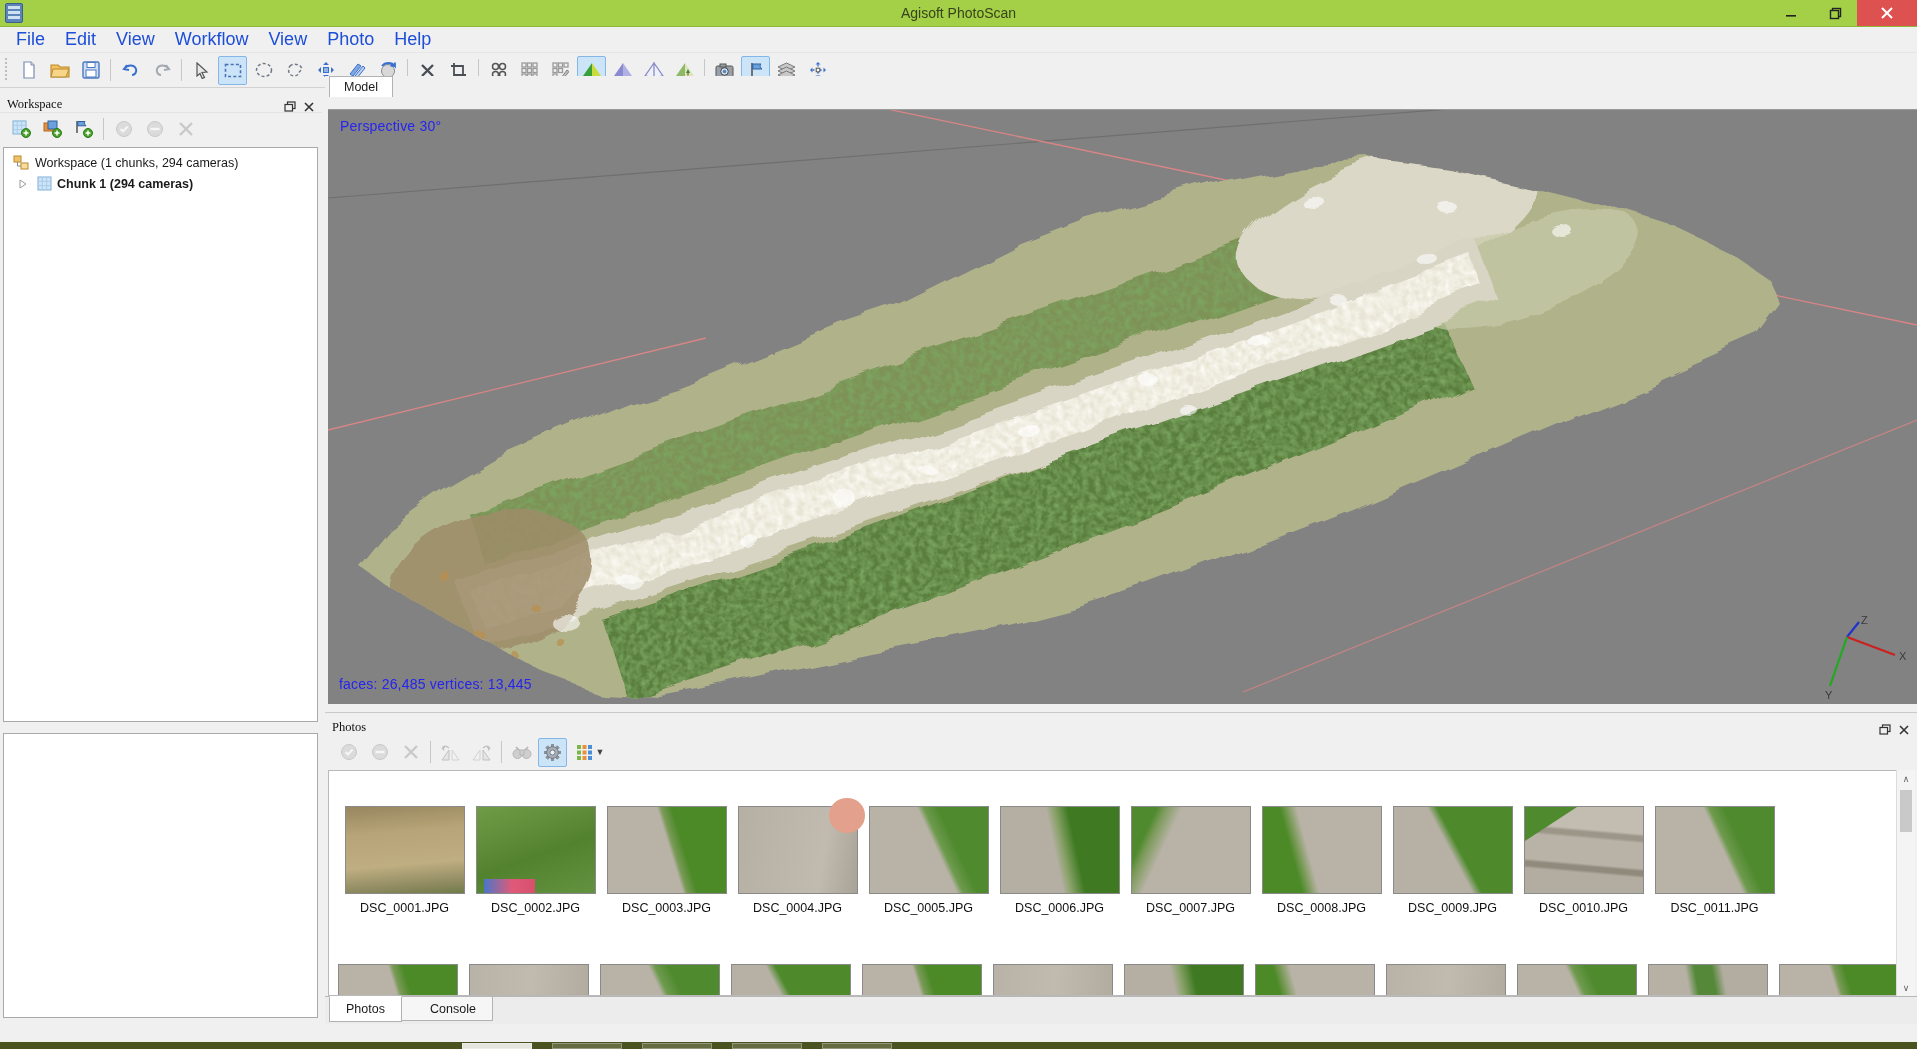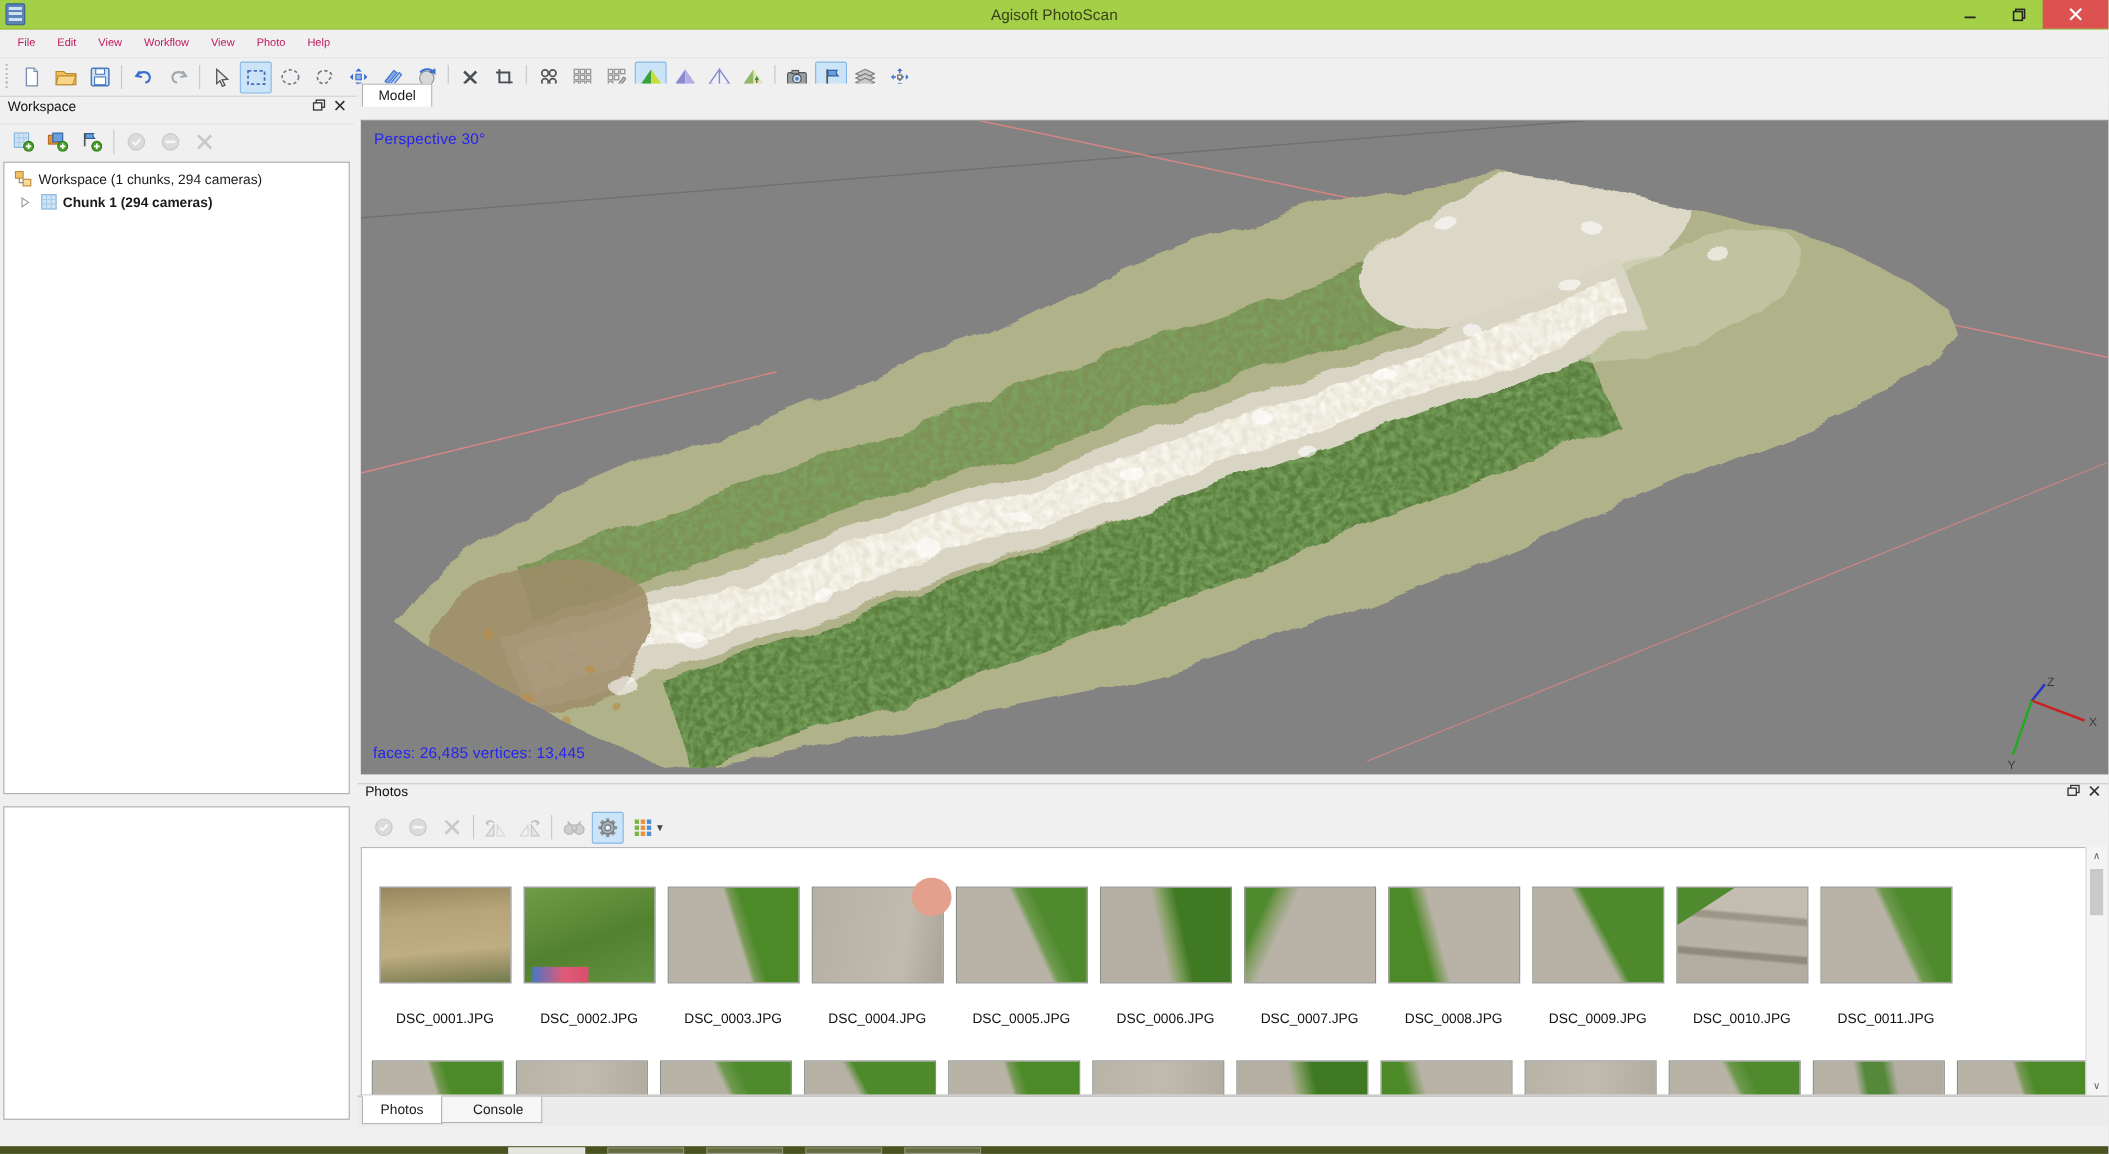--- a/index.html
+++ b/index.html
@@ -15,37 +15,37 @@
             background:repeating-linear-gradient(180deg,#cfe0f2 0 3px,#5b84b8 3px 5px);}
   .wtitle{position:absolute;left:0;right:0;text-align:center;color:#38421c;font-size:14px;}
   .wcontrols{position:absolute;right:0;top:0;height:26px;display:flex;}
   .wbtn{width:44px;height:26px;display:flex;align-items:center;justify-content:center;cursor:default;}
   .wbtn svg{display:block;}
   .wbtn.close{width:60px;background:#dd5151;}
 
   
   .menubar{position:absolute;left:0;top:27px;width:100%;height:25px;background:#f0f0f0;
            display:flex;align-items:center;padding-left:6px;box-sizing:border-box;}
-  .menu-item{padding:3px 10px;font-size:10px;color:#be185d;text-align:right;}
+  .menu-item{padding:3px 10px;font-size:18px;color:#1d4ed8;text-align:right;}
 
   
   .toolbar{position:absolute;left:0;top:52px;width:100%;height:36px;background:#f0f0f0;
            border-top:1px solid #e6e6e6;border-bottom:1px solid #d2d2d2;
            display:flex;align-items:center;padding-left:2px;box-sizing:border-box;}
   .grip{width:5px;height:24px;margin:0 3px;
         background:repeating-linear-gradient(180deg,#bdbdbd 0 2px,transparent 2px 4px);
         background-size:2px 100%;background-repeat:repeat-y;}
   .tbtn{width:27px;height:27px;display:flex;align-items:center;justify-content:center;
         border:1px solid transparent;border-radius:2px;margin:0 1px;}
   .tbtn.active{background:#cce4f7;border-color:#84b6e8;}
   .tdiv{width:1px;height:22px;background:#c6c6c6;margin:0 4px;}
 
   
-  .panel-header{position:absolute;background:#f0f0f0;display:flex;align-items:flex-start;
-                font-size:12.5px;color:#111;}
+  .panel-header{position:absolute;background:#f0f0f0;display:flex;align-items:flex-end;
+                font-size:12.5px;color:#111;font-family:Liberation Serif, serif;}
   .ph-title{flex:1;padding-left:7px;}
   .ph-btns{display:flex;align-items:center;gap:8px;padding-right:8px;}
   .ws-header{left:0;top:90px;width:322px;height:22px;border-bottom:1px solid #e3e3e3;}
   .ws-tools{position:absolute;left:0;top:114px;width:322px;height:30px;display:flex;
             align-items:center;padding-left:6px;box-sizing:border-box;background:#f0f0f0;}
   .ws-tree{position:absolute;left:3px;top:147px;width:315px;height:575px;background:#fff;
            border:1px solid #a9a9a9;box-sizing:border-box;padding-top:4px;}
   .tree-row{display:flex;align-items:center;height:21px;font-size:12.5px;white-space:nowrap;}
   .tree-row .ticon{margin:0 5px;}
   .ws-empty{position:absolute;left:3px;top:733px;width:315px;height:285px;background:#fff;
@@ -68,21 +68,21 @@
   .photos-header{left:325px;top:712px;width:1592px;height:22px;border-top:1px solid #c9c9c9;}
   .photos-tools{position:absolute;left:325px;top:736px;width:1592px;height:32px;background:#f0f0f0;
                 display:flex;align-items:center;padding-left:8px;box-sizing:border-box;}
   .thumb-area{position:absolute;left:328px;top:770px;width:1568px;height:226px;background:#fff;
               border:1px solid #b9b9b9;border-right:none;box-sizing:border-box;overflow:hidden;}
   .photo-grid{position:absolute;left:10px;top:36px;display:flex;}
   .photo-grid.row2{top:194px;}
   .pcell{width:131px;display:flex;flex-direction:column;align-items:center;}
   .thumb{width:118px;height:86px;outline:1px solid #8a8a8a;}
   .photo-grid.row2 .thumb{margin-right:13px;}
-  .plabel{margin-top:26px;font-size:12.5px;color:#111;white-space:nowrap;}
+  .plabel{margin-top:8px;font-size:12.5px;color:#111;white-space:nowrap;}
   
   .v-dirt{background:linear-gradient(175deg,#97865f,#b7a478 30%,#bfae82 65%,#8f8a60 88%,#6f7c48);}
   .v-grass-pink{background:linear-gradient(160deg,#6f9c46,#53822f 55%,#639340);position:relative;}
   .v-grass-pink:after{content:"";position:absolute;left:6%;bottom:0;width:44%;height:16%;
       background:linear-gradient(90deg,#4a76c8,#e05a78 55%,#d94f6e);}
   .v-cg-right{background:linear-gradient(73deg,#b8b3a6 52%,#7a9a58 55%,#4c8a28 62%);}
   .v-finger{background:linear-gradient(100deg,#b5b0a3,#c0bbae 70%,#a8a396);position:relative;}
   .v-finger:after{content:"";position:absolute;right:-7%;top:-10%;width:30%;height:40%;
       border-radius:50%;background:#e3a18d;}
   .v-cg-tri{background:linear-gradient(65deg,#b8b3a6 55%,#6e9a4e 59%,#4f8a2e 68%);}

